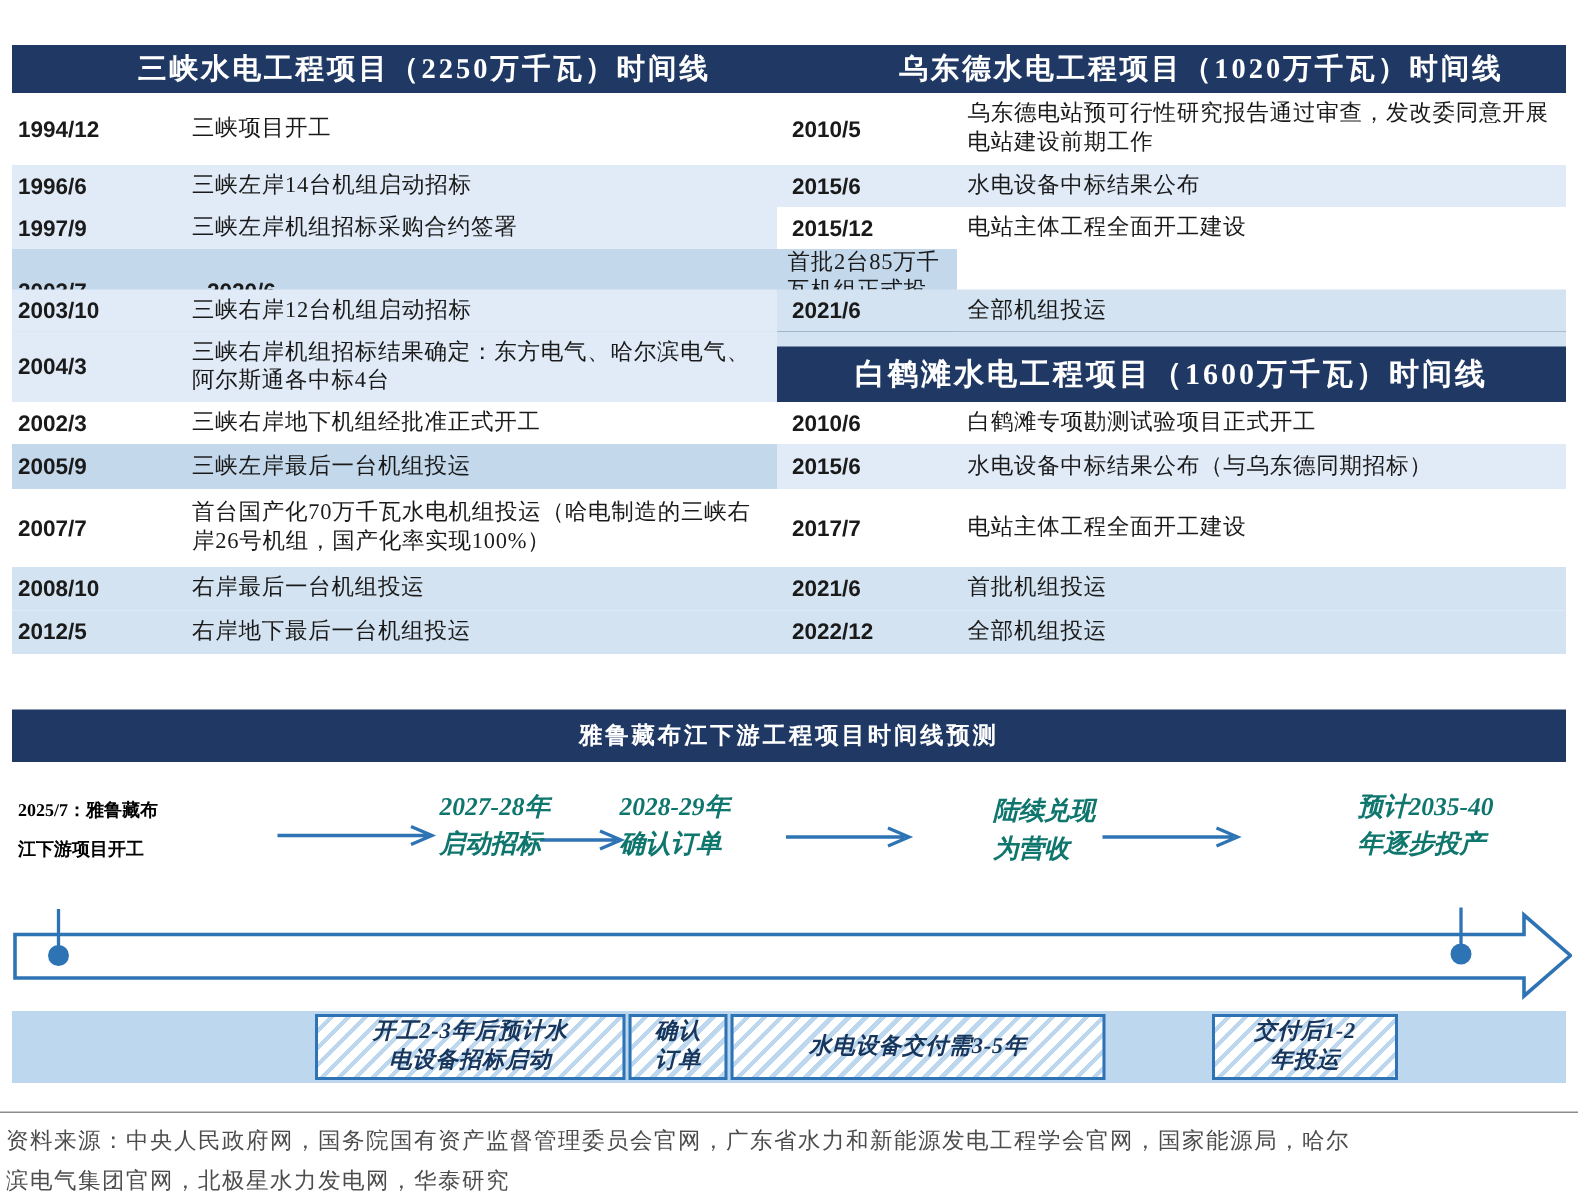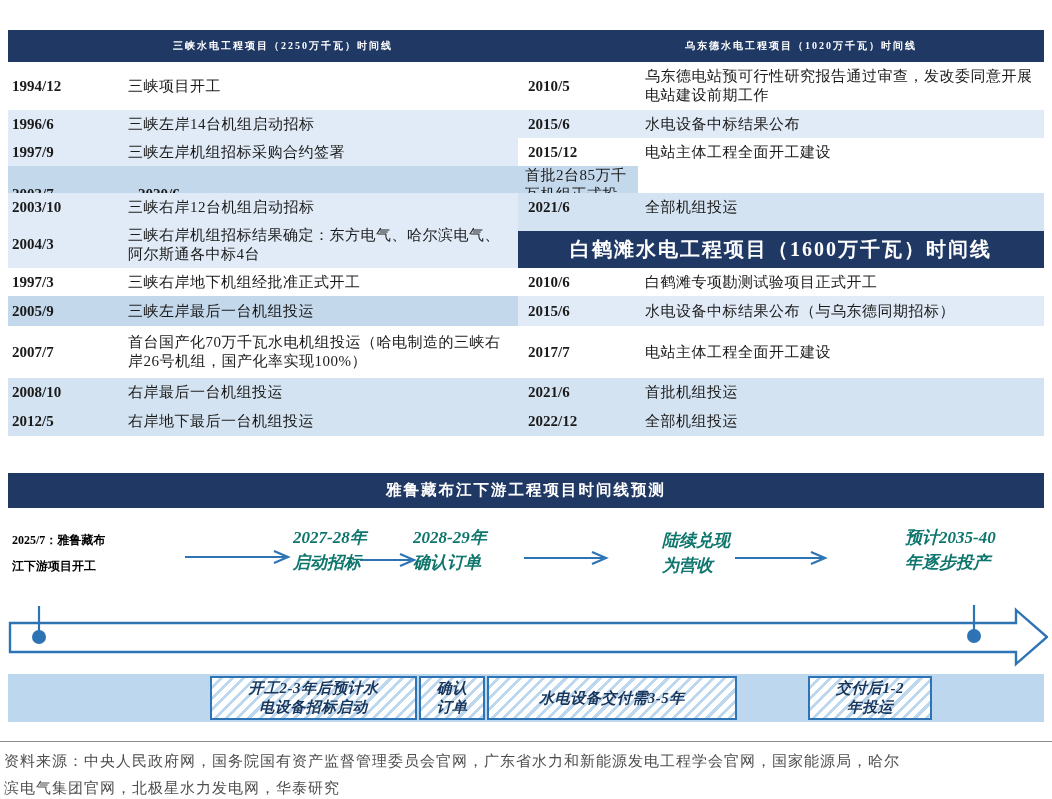--- a/index.html
+++ b/index.html
@@ -11,27 +11,27 @@
     --medium:#C4D8EC;
     --ink:#1a1a1a;
   }
   *{box-sizing:border-box;margin:0;padding:0;}
   html,body{width:1052px;height:799px;overflow:hidden;background:#fff;}
   body{font-family:"Liberation Serif","DejaVu Serif",serif;color:var(--ink);}
 
   
   .table-wrap{margin:30px 8px 0 8px;width:1036px;}
   .thead{display:flex;height:32px;background:var(--navy);}
-  .th{color:#fff;font-weight:bold;font-size:10px;letter-spacing:2px;
+  .th{color:#fff;font-weight:bold;font-size:19px;letter-spacing:2px;
       display:flex;align-items:center;justify-content:center;padding-left:40px;}
   .th.left{width:510px;}
   .th.right{width:526px;}
   .t-row{display:grid;grid-template-columns:120px 390px 120px 406px;}
   .cell{display:flex;align-items:center;font-size:15px;line-height:19px;letter-spacing:0.5px;}
-  .cell.date{font-family:Liberation Serif, serif;font-weight:bold;letter-spacing:0;}
+  .cell.date{font-family:Liberation Sans, sans-serif;font-weight:bold;letter-spacing:0;}
   .c1{padding-left:4px;}
   .c2{padding-right:14px;}
   .c3{padding-left:10px;}
   .c4{padding-left:7px;padding-right:8px;}
   .shade-white{background:#fff;}
   .shade-light{background:var(--light);}
   .shade-light2{background:var(--light2);}
   .shade-medium{background:var(--medium);}
   .th-mid{grid-column:3/5;background:var(--navy);border-top:10px solid var(--light2);
       color:#fff;font-weight:bold;font-size:20px;letter-spacing:2px;
@@ -97,21 +97,21 @@
           <div class="cell c2 shade-light">三峡右岸12台机组启动招标</div>
           <div class="cell date c3 shade-light2">2021/6</div>
           <div class="cell c4 shade-light2">全部机组投运</div>
         </div>
         <div class="t-row" style="height: 47px;">
           <div class="cell date c1 shade-light">2004/3</div>
           <div class="cell c2 shade-light">三峡右岸机组招标结果确定：东方电气、哈尔滨电气、阿尔斯通各中标4台</div>
           <div class="th-mid">白鹤滩水电工程项目（1600万千瓦）时间线</div>
         </div>
         <div class="t-row" style="height: 28px;">
-          <div class="cell date c1 shade-white">1997/3</div>
+          <div class="cell date c1 shade-white">2002/3</div>
           <div class="cell c2 shade-white">三峡右岸地下机组经批准正式开工</div>
           <div class="cell date c3 shade-white">2010/6</div>
           <div class="cell c4 shade-white">白鹤滩专项勘测试验项目正式开工</div>
         </div>
         <div class="t-row" style="height: 30px;">
           <div class="cell date c1 shade-medium">2005/9</div>
           <div class="cell c2 shade-medium">三峡左岸最后一台机组投运</div>
           <div class="cell date c3 shade-light">2015/6</div>
           <div class="cell c4 shade-light">水电设备中标结果公布（与乌东德同期招标）</div>
         </div>

